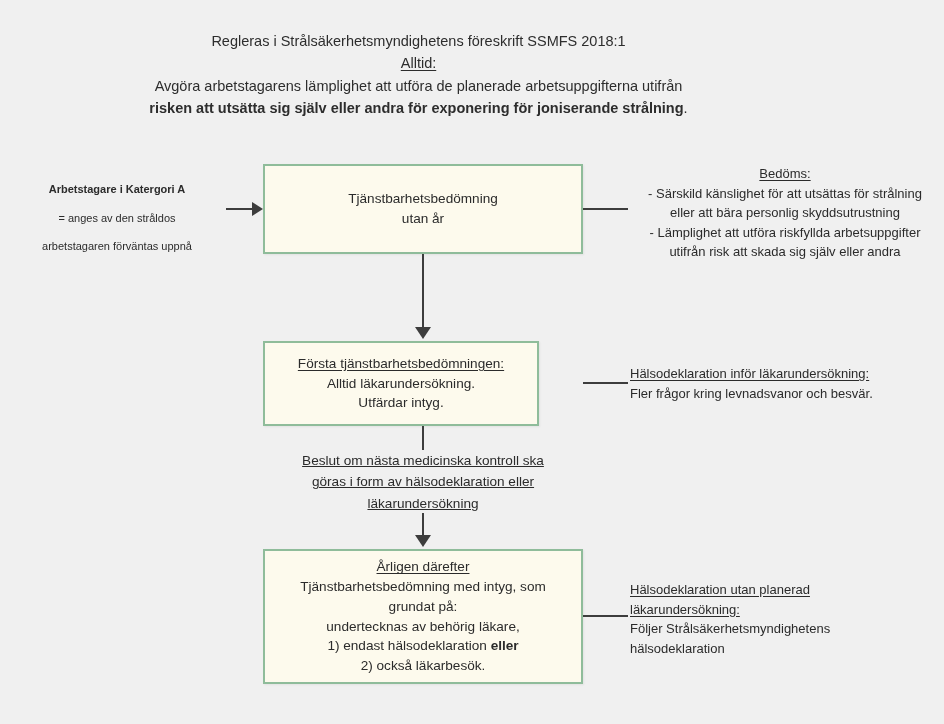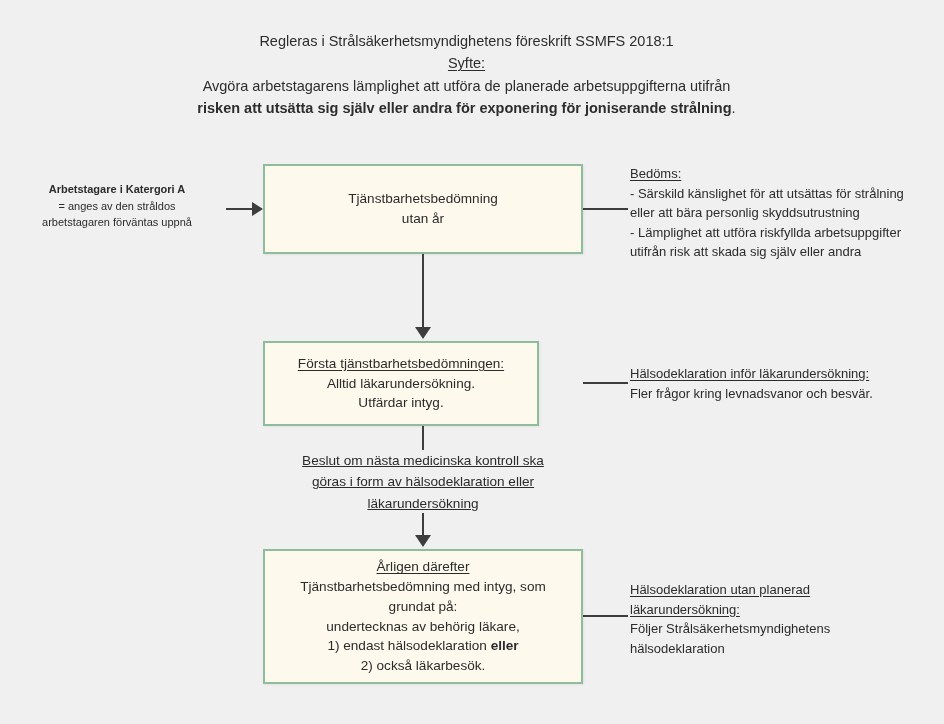--- a/index.html
+++ b/index.html
@@ -23,21 +23,20 @@
   }
 
   
   .header {
     position: absolute;
     left: 0;
     top: 30px;
     width: 837px;
     text-align: center;
     line-height: 1.55;
-    margin-left: 48px;
   }
   .header-line {
     font-size: 14.5px;
     color: #2d2d2d;
     display: block;
   }
   .header-line.underlined span.u {
     text-decoration: underline;
     text-underline-offset: 2px;
   }
@@ -138,41 +137,42 @@
     font-size: 11px;
     line-height: 1.5;
     color: #2b2b2b;
   }
   #left-label .hd {
     font-weight: bold;
     display: block;
   }
   #left-label .ln {
     display: block;
+    margin-top: 12px;
   }
 
   
   .note {
     position: absolute;
     left: 630px;
     width: 310px;
     font-size: 13px;
     line-height: 1.5;
     color: #2b2b2b;
     text-align: left;
   }
   .note .hd {
     text-decoration: underline;
     text-underline-offset: 2px;
     display: block;
   }
   .note .ln {
     display: block;
   }
-  #note-1 { top: 164px; }
+  #note-1 { top: 164px; text-align: center; }
   #note-2 { top: 364px; }
   #note-3 { top: 580px; }
 
   
   #mid-text {
     position: absolute;
     left: 263px;
     top: 450px;
     width: 320px;
     text-align: center;
@@ -182,21 +182,21 @@
   }
   #mid-text .ln { display: block; text-decoration: underline; }
 </style>
 </head>
 <body>
 
 <div class="canvas">
 
   <div class="header">
     <span class="header-line">Regleras i Strålsäkerhetsmyndighetens föreskrift SSMFS 2018:1</span>
-    <span class="header-line underlined"><span class="u">Syfte:</span></span>
+    <span class="header-line underlined"><span class="u">Alltid:</span></span>
     <span class="header-line">Avgöra arbetstagarens lämplighet att utföra de planerade arbetsuppgifterna utifrån</span>
     <span class="header-line bold"><span>risken att utsätta sig själv eller andra för exponering för joniserande strålning</span><span style="font-weight:normal">.</span></span>
   </div>
 
   <div id="left-label">
     <span class="hd">Arbetstagare i Katergori A</span>
     <span class="ln">= anges av den stråldos</span>
     <span class="ln">arbetstagaren förväntas uppnå</span>
   </div>
 

